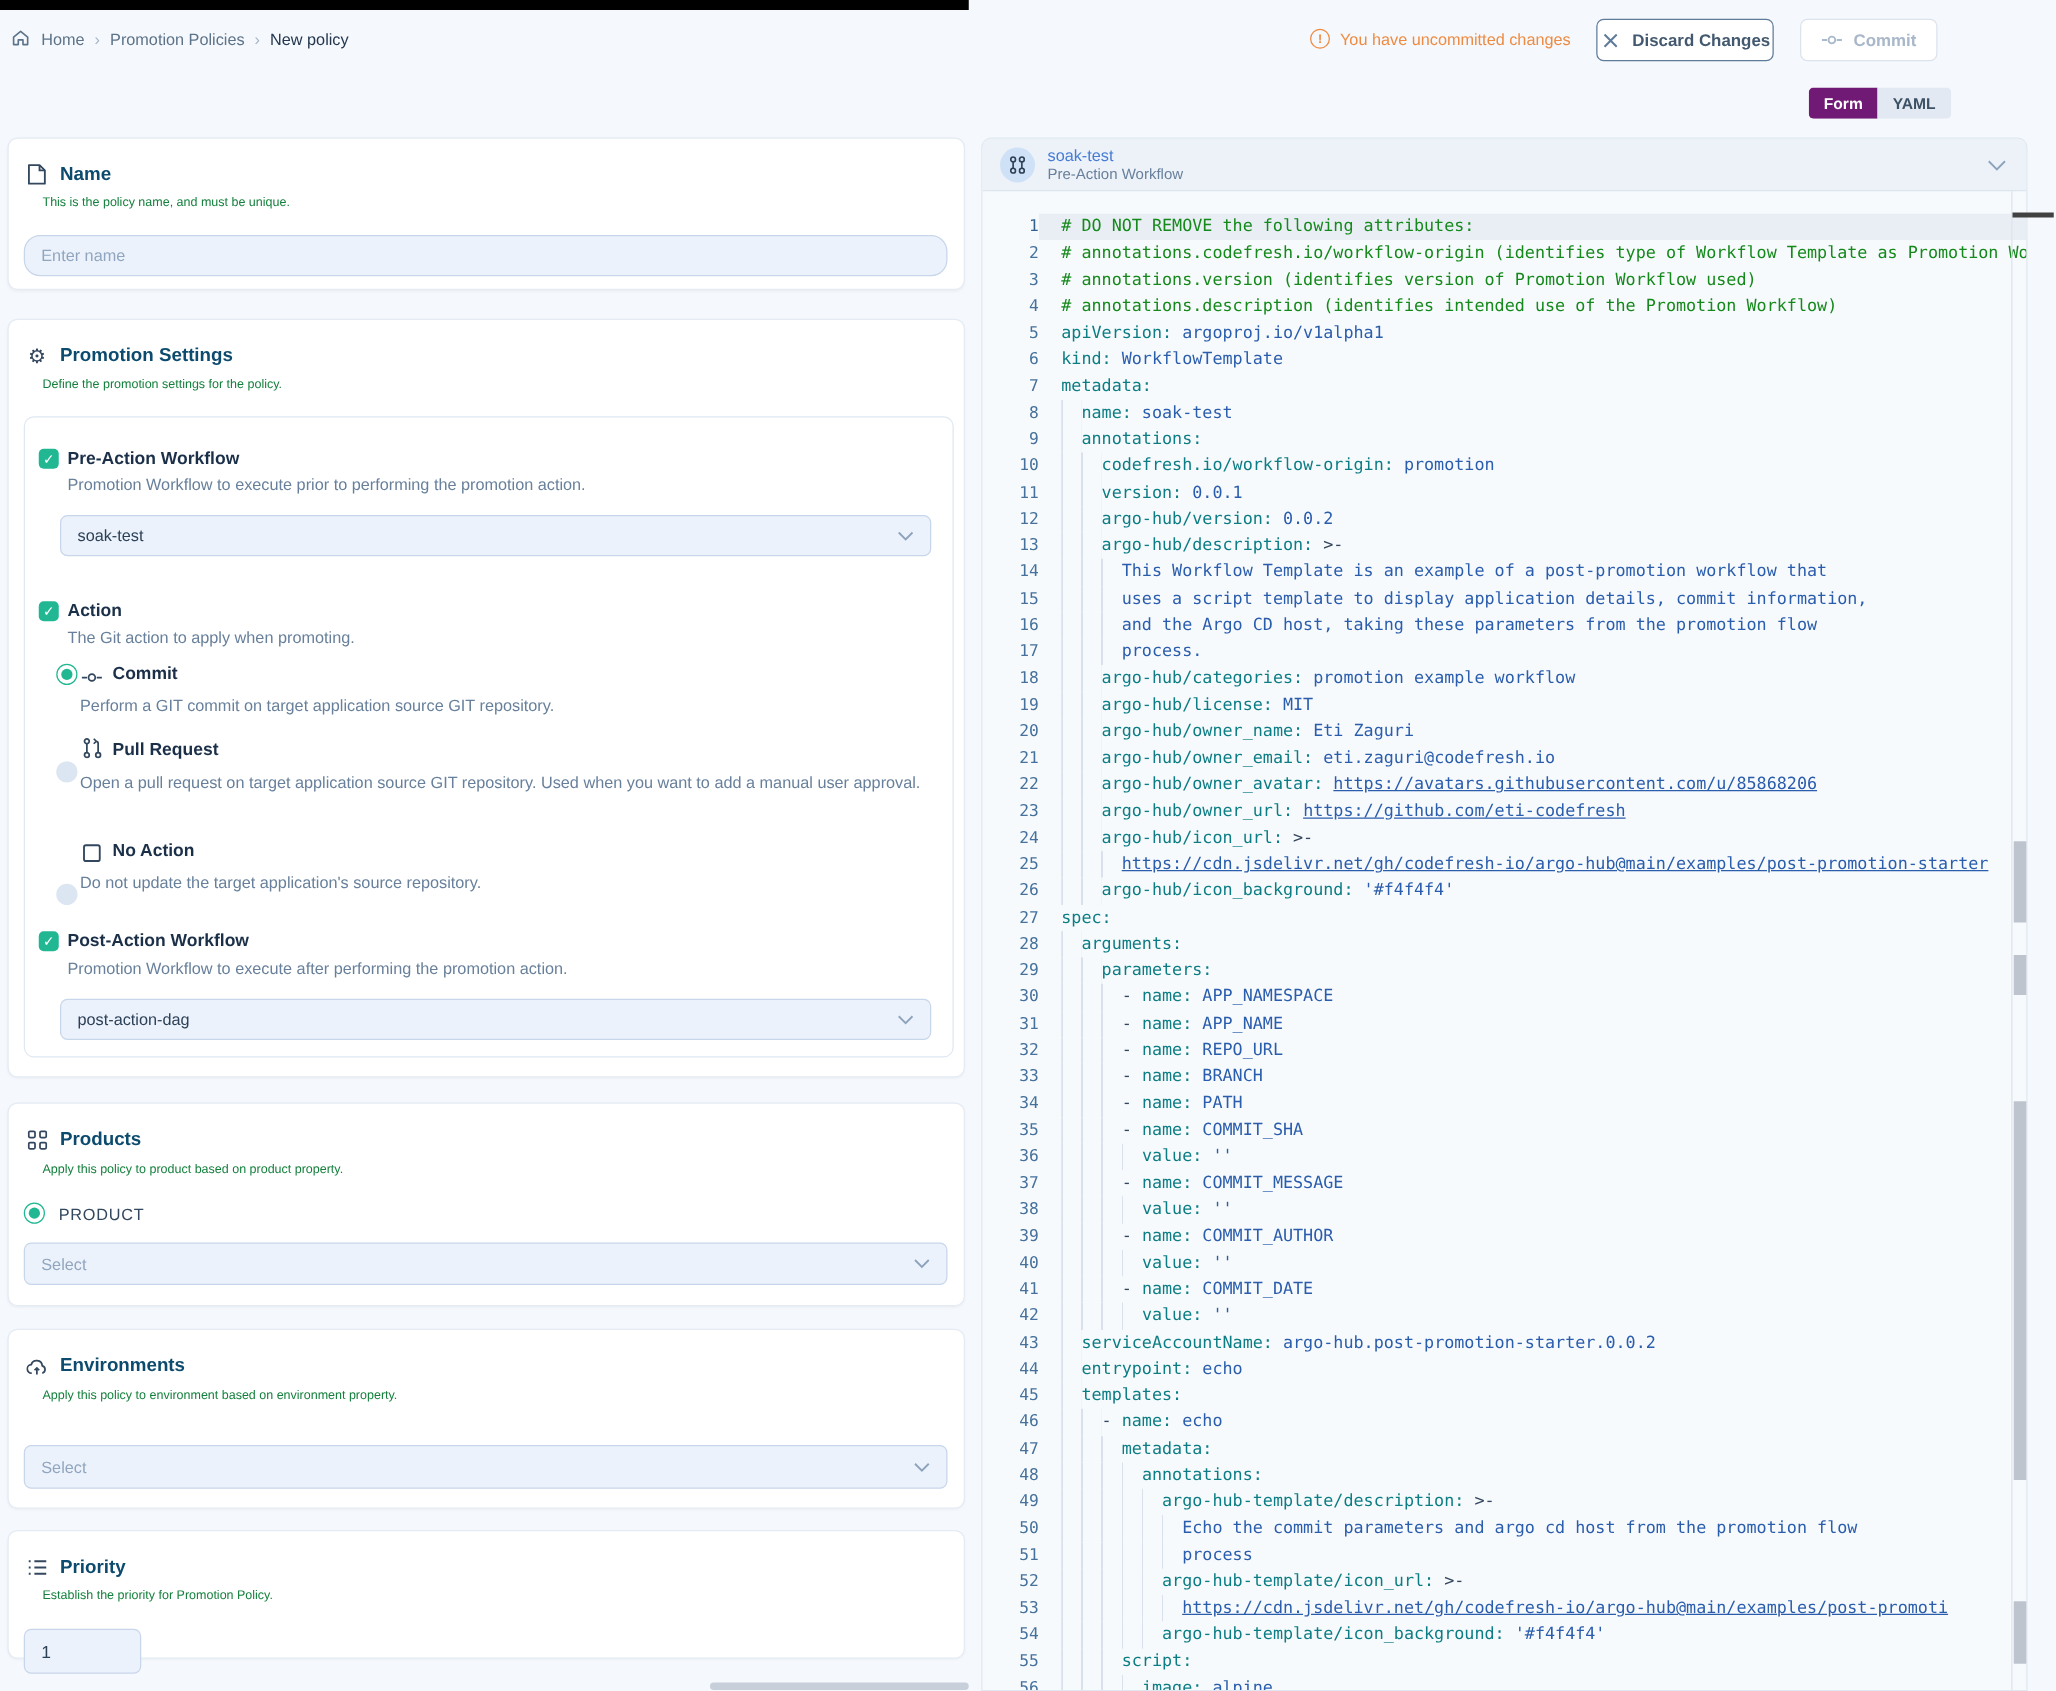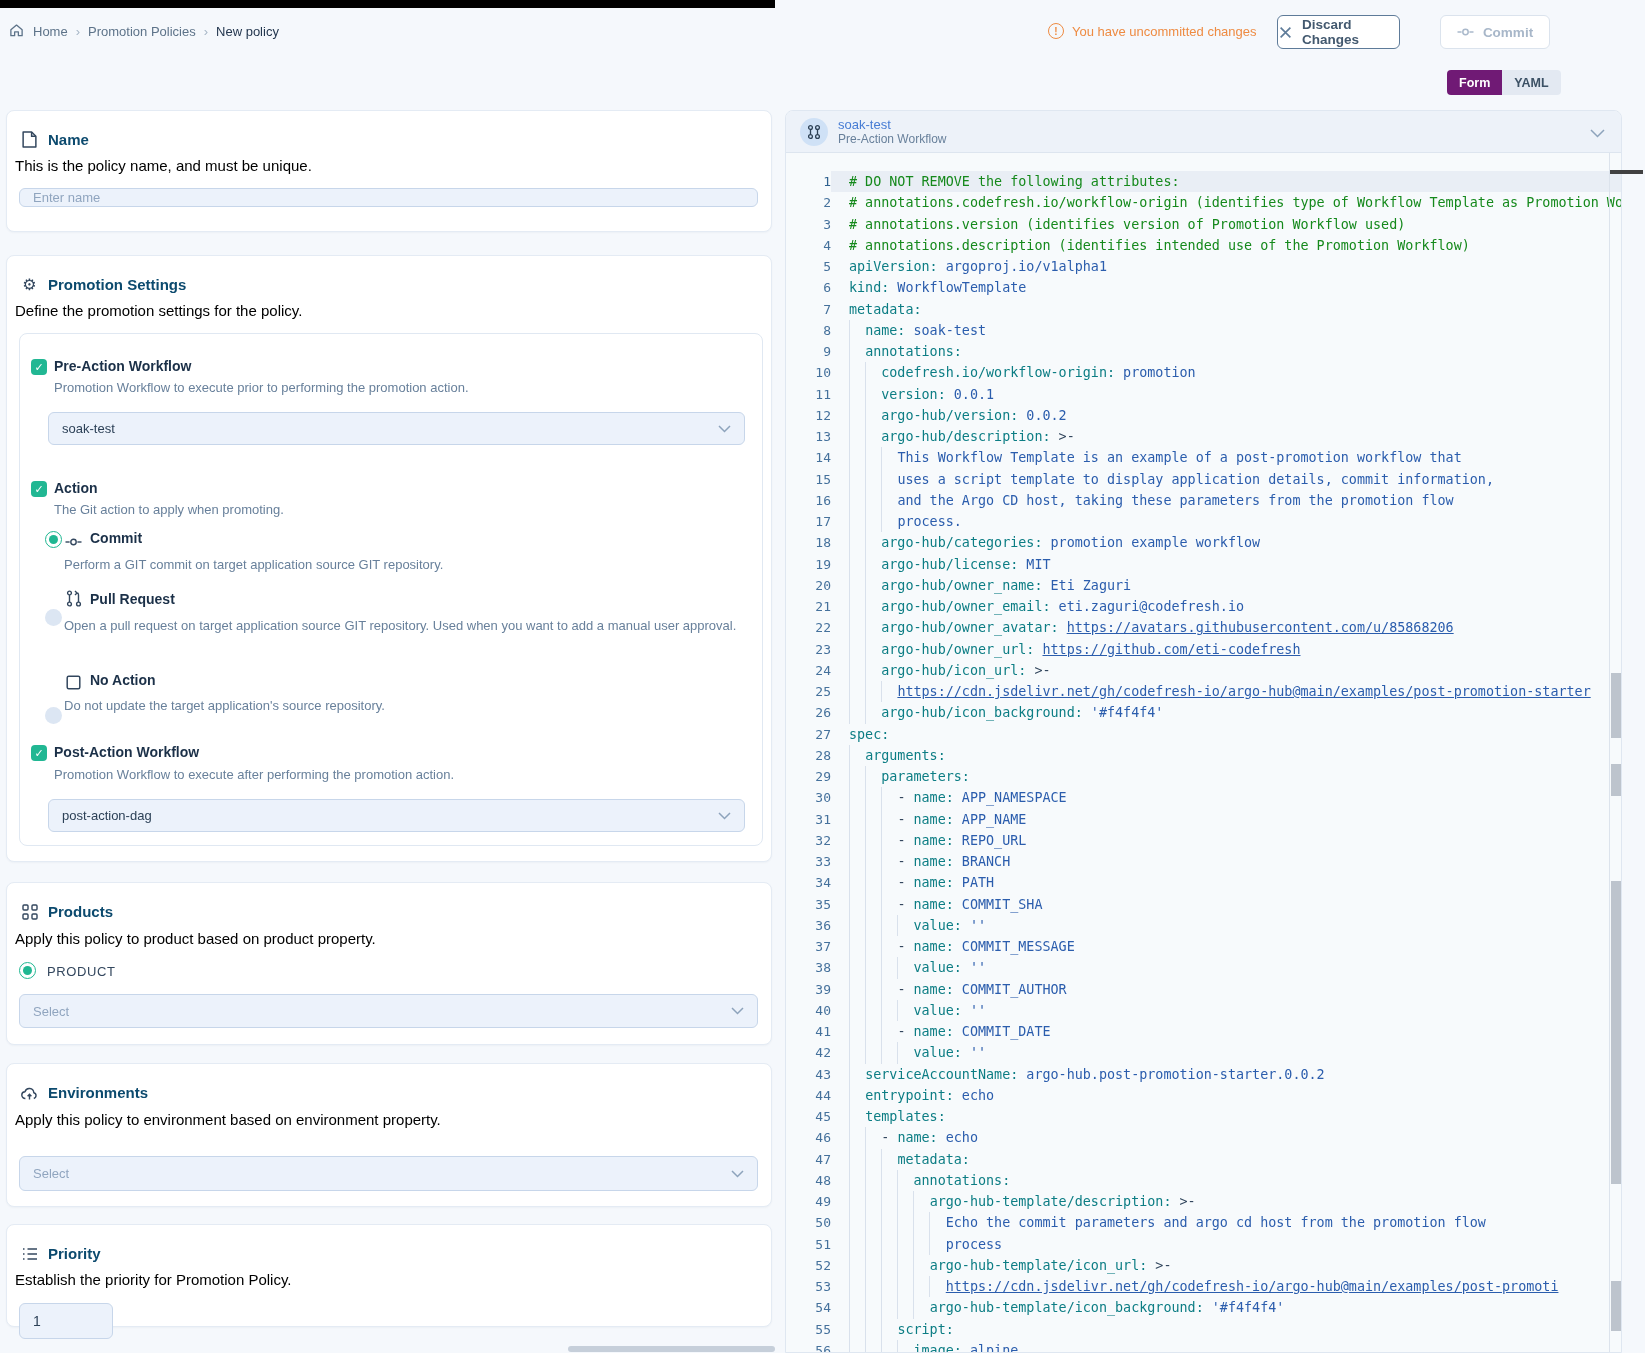--- a/index.html
+++ b/index.html
@@ -18,34 +18,34 @@
   .breadcrumb .crumb { cursor:pointer; }
   .breadcrumb .current { color:#24374f; font-weight:500; }
 
   
   .warn { position:absolute; left:1048px; top:23px; display:flex; align-items:center; gap:8px;
     color:#ee8b42; font-size:13px; }
   .warn-ic { width:16px; height:16px; border:1.6px solid #ee8b42; border-radius:50%;
     display:flex; align-items:center; justify-content:center; font-size:10px; font-weight:700; }
   .btn { position:absolute; display:flex; align-items:center; justify-content:center; gap:9px;
     height:34px; border-radius:6px; background:#fff; font-size:13.5px; font-weight:600; cursor:pointer; }
-  .btn-discard { left:1277px; top:15px; width:123px; border:1px solid #5e7b99; color:#43596f; }
+  .btn-discard { left:1277px; top:15px; width:142px; border:1px solid #5e7b99; color:#43596f; }
   .btn-commit  { left:1440px; top:15px; width:110px; border:1px solid #dbe3ed; color:#a8b7c9; cursor:default; }
   .toggle { position:absolute; left:1447px; top:70px; height:25px; display:flex;
     border-radius:4px; overflow:hidden; font-size:12.5px; font-weight:600; }
   .toggle .seg { display:flex; align-items:center; justify-content:center; cursor:pointer; padding:0 12px; }
   .toggle .seg.on  { background:#701a75; color:#fff; }
   .toggle .seg.off { background:#e3e9f2; color:#3c5165; }
 
   
   .card { position:absolute; left:6px; width:766px; background:#fff;
     border:1px solid #e4ebf4; border-radius:8px; box-shadow:0 1px 2px rgba(30,50,80,.04); }
   .card-head { position:absolute; left:14px; top:20px; display:flex; align-items:center; gap:10px; }
   .card-title { font-size:15px; font-weight:700; color:#0c4a6e; }
-  .card-desc { position:absolute; left:8px; font-size:15px; color:#000000; }
+  .card-desc { position:absolute; left:27px; font-size:10px; color:#15803d; }
   .ic { width:17px; height:17px; display:inline-flex; align-items:center; justify-content:center; color:#33475e; }
   .ic svg { display:block; }
 
   .input, .select { background:#ecf2fb; border:1px solid #c7d6ea; border-radius:6px;
     font-size:13px; color:#2c4157; display:flex; align-items:center; padding:0 13px; }
   .placeholder { color:#90a5bf; }
   .select { justify-content:space-between; cursor:pointer; }
   .chev svg { display:block; }
 
   
@@ -153,21 +153,21 @@
   <div class="card-head">
     <span class="ic">
       <svg width="15" height="17" viewBox="0 0 14 16" fill="none" stroke="currentColor" stroke-width="1.4">
         <path d="M1 1 H9 L13 5 V15 H1 Z" stroke-linejoin="round"></path>
           <path d="M9 1 V5 H13"></path>
         </svg>
     </span>
     <span class="card-title">Name</span>
   </div>
   <div class="card-desc" style="top:46px;">This is the policy name, and must be unique.</div>
-  <div class="input" style="position:absolute; left:12px; top:77px; width:739px; height:19px;">
+  <div class="input" style="position:absolute; left:12px; top:77px; width:739px; height:33px;border-radius:13px;">
     <span class="placeholder">Enter name</span>
   </div>
 </div>
 
 <div class="card" style="top:255px; height:607px;">
   <div class="card-head">
     <span class="ic" style="font-size:16px;">⚙</span>
     <span class="card-title">Promotion Settings</span>
   </div>
   <div class="card-desc" style="top:46px;">Define the promotion settings for the policy.</div>

